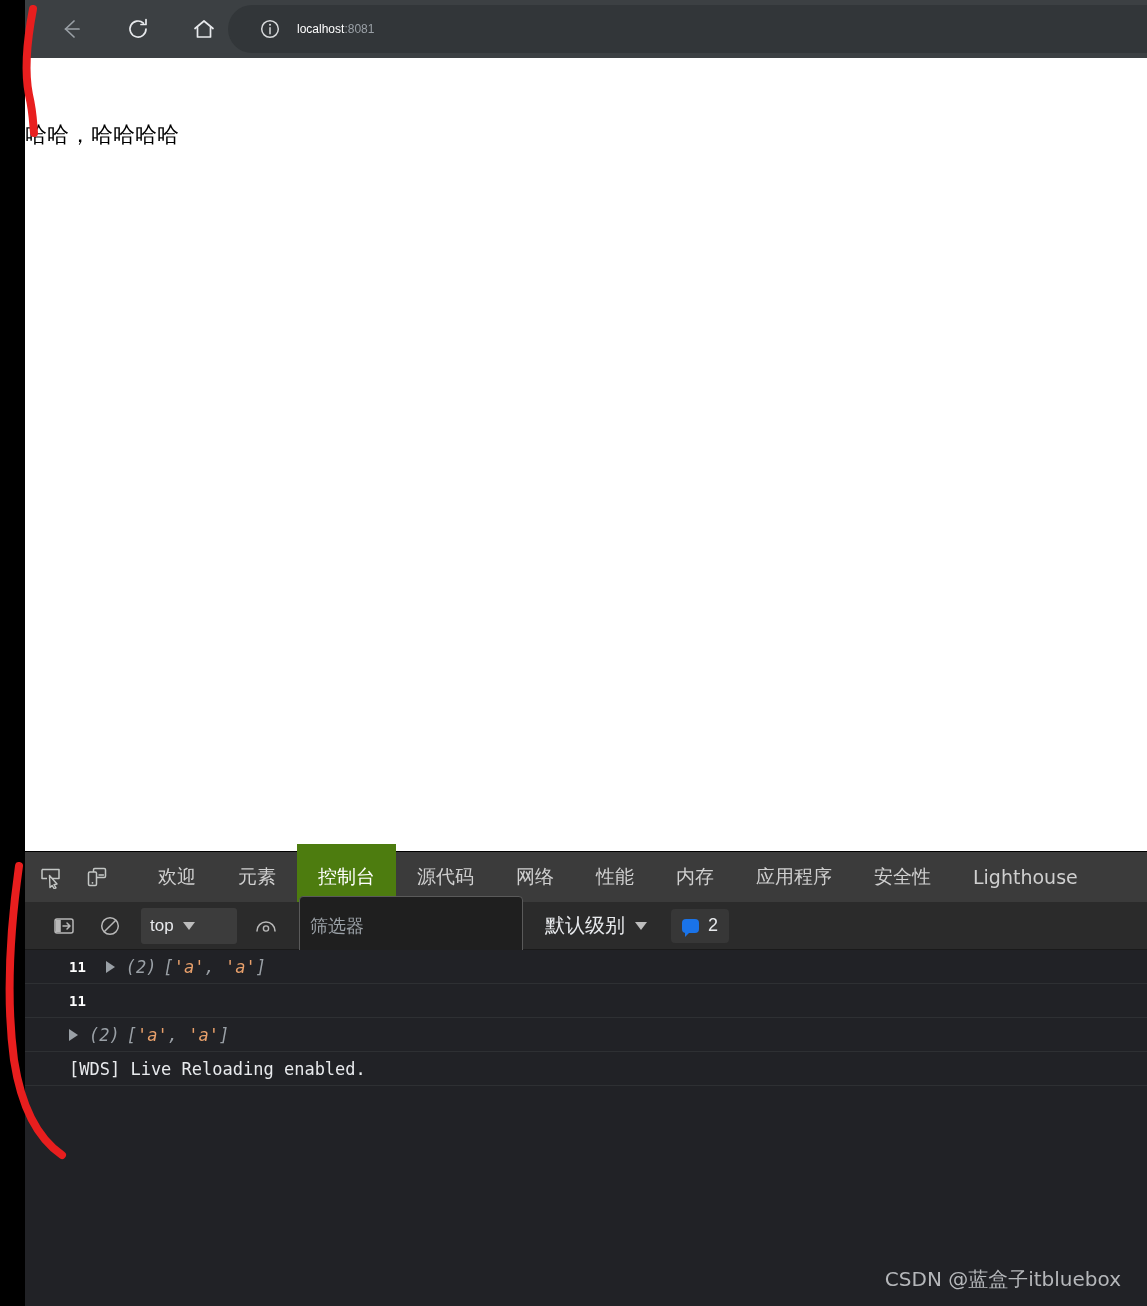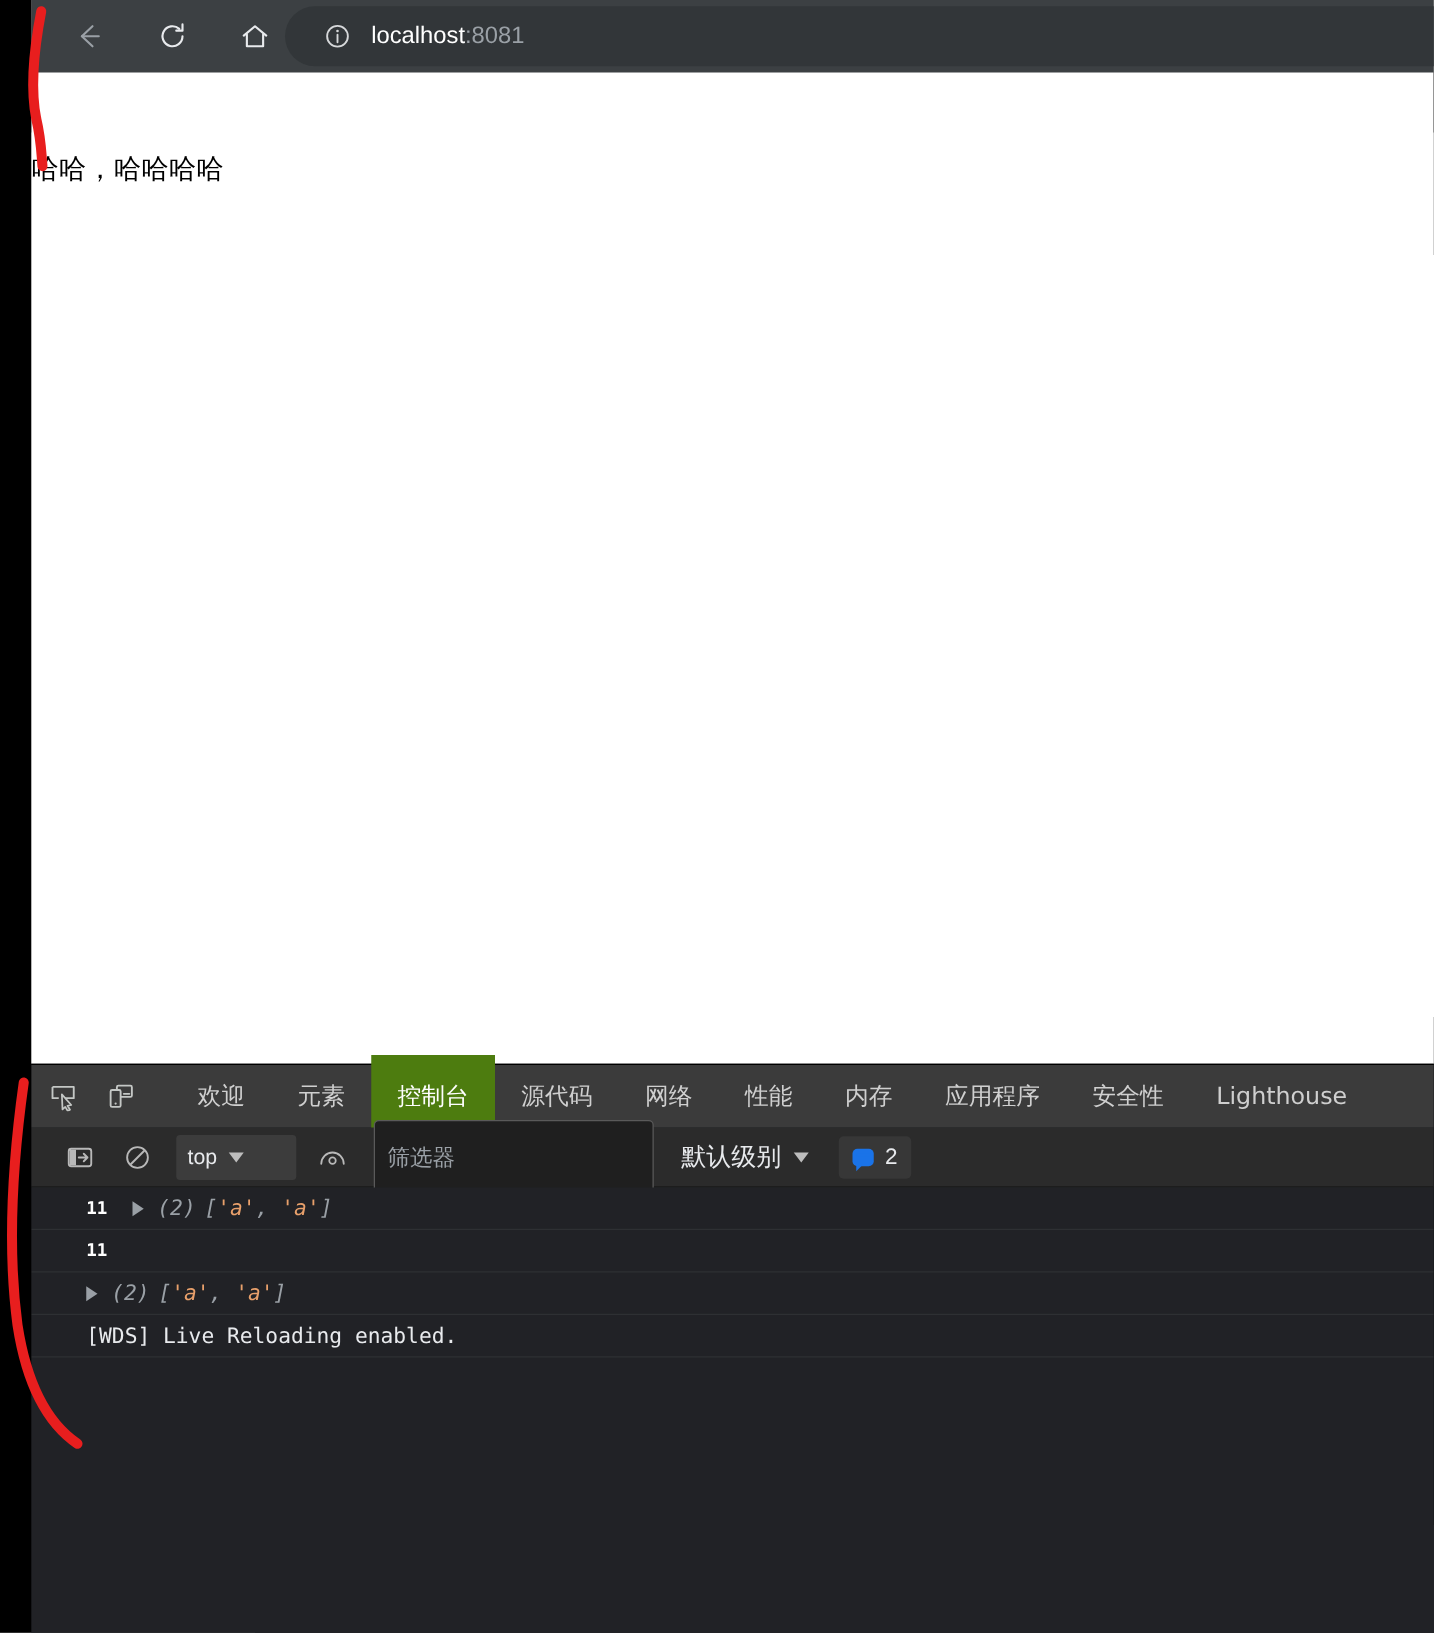--- a/index.html
+++ b/index.html
@@ -110,21 +110,21 @@
     display: flex;
     align-items: center;
   }
   .omnibox .info-icon {
     margin-left: 30px;
     width: 24px; height: 24px;
     display:flex; align-items:center; justify-content:center;
   }
   .omnibox .url {
     margin-left: 15px;
-    font-size: 19px;
+    font-size: 12px;
     color: #9aa0a6;
     white-space: nowrap;
   }
   .omnibox .url .host { color: #ffffff; }
 
   
   .viewport {
     position: absolute;
     left: 0; top: 106px;
     width: 1122px;
@@ -507,18 +507,19 @@
       <span class="tri"></span>
       <span class="arr-len">(2)</span>
       <span class="arr-body"><span class="arr-br">[</span><span class="arr-str">'a'</span><span class="arr-comma">,&nbsp;</span><span class="arr-str">'a'</span><span class="arr-br">]</span></span>
     </div>
 
     <div class="c-row indent">
       <span class="wds">[WDS] Live Reloading enabled.</span>
     </div>
   </div>
 
+  <div class="watermark">CSDN @蓝盒子itbluebox</div>
 </div>
 
 <svg class="annot" viewBox="0 0 1147 1306">
   <path d="M33 9 C 27 40, 24 70, 29 95 C 33 112, 33 122, 34 133" fill="none" stroke="#e81e1e" stroke-width="8" stroke-linecap="round"></path>
   <path d="M19 866 C 10 930, 6 1000, 14 1060 C 22 1112, 40 1140, 62 1155" fill="none" stroke="#e81e1e" stroke-width="8" stroke-linecap="round"></path>
 </svg>
 
 </body></html>

